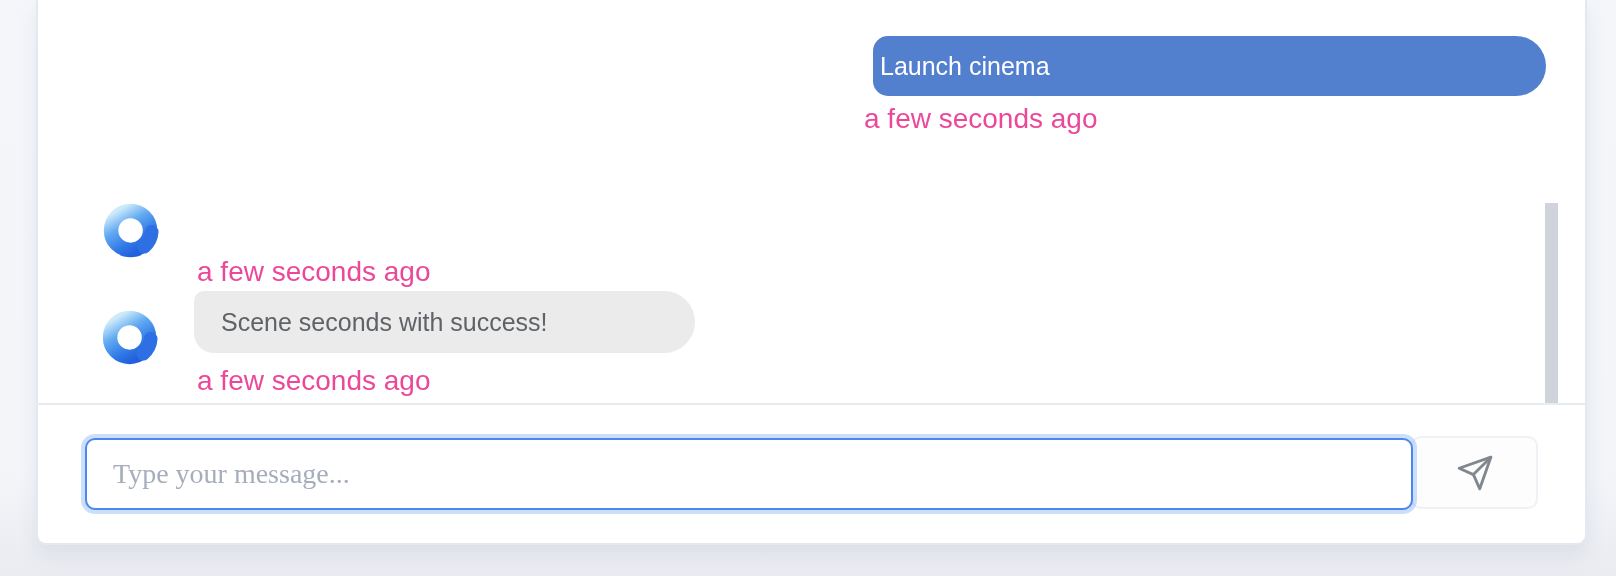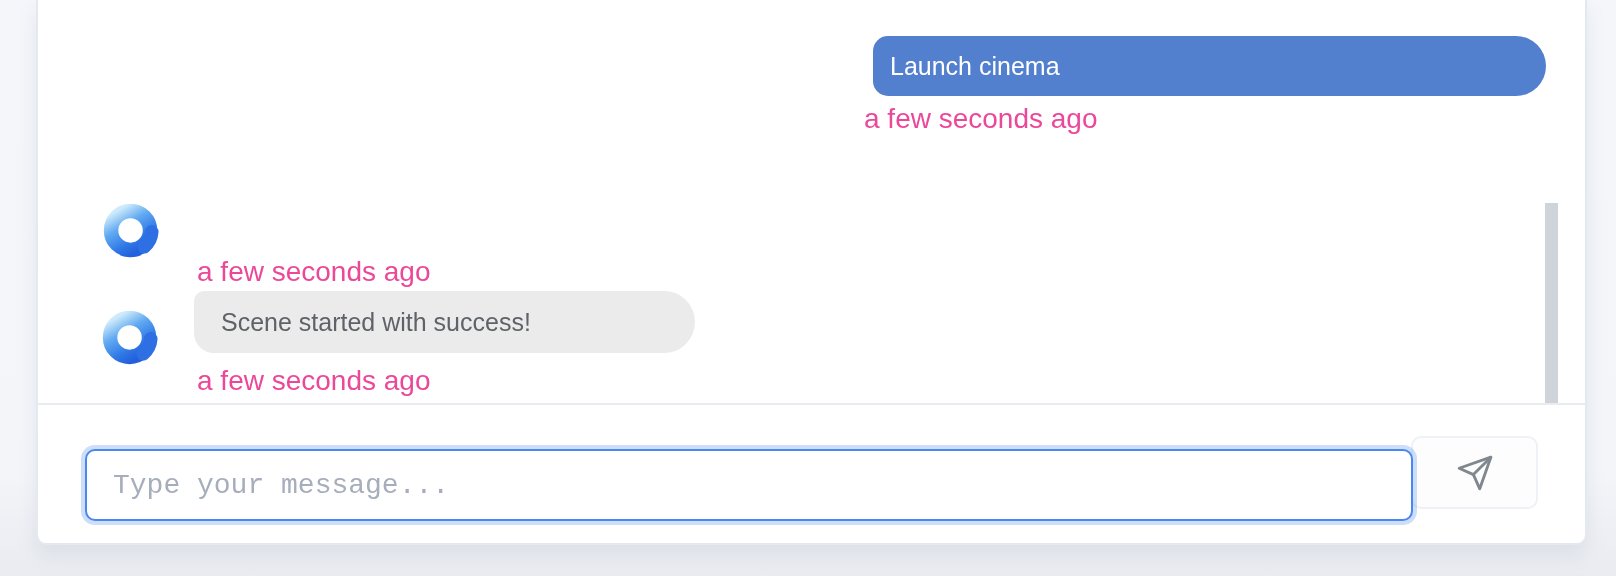--- a/index.html
+++ b/index.html
@@ -29,21 +29,21 @@
     align-items: center;
     font-size: 25px;
     line-height: 1;
   }
   .bubble-user {
     left: 835px; top: 36px;
     width: 673px; height: 60px;
     background: #527fce;
     color: #ffffff;
     border-radius: 15px 30px 30px 15px;
-    padding-left: 17px;
+    padding-left: 7px;
   }
   .bubble-bot {
     left: 156px;
     width: 501px; height: 62px;
     background: #ebebeb;
     color: #5f6368;
     border-radius: 10px 31px 31px 20px;
     padding-left: 27px;
   }
   .bubble-bot-1 { top: 184px; }
@@ -83,27 +83,26 @@
     background: #e8ecf1;
   }
   .chat-input {
     position: absolute;
     left: 47px; top: 438px;
     width: 1328px; height: 72px;
     border: 2px solid #4a87ef;
     border-radius: 10px;
     box-shadow: 0 0 0 4px rgba(122, 167, 240, 0.38);
     outline: none;
-    font-family: Liberation Mono, monospace;
+    font-family: Liberation Serif, serif;
     font-size: 28px;
     color: #3c4450;
     padding: 0 26px;
     background: #ffffff;
     z-index: 2;
-    margin-top: 11px;
   }
   .chat-input::placeholder { color: #a6aebb; }
 
   .send-btn {
     position: absolute;
     left: 1373px; top: 436px;
     width: 127px; height: 73px;
     background: #fdfdfe;
     border: 2px solid #eef1f6;
     border-radius: 10px;
@@ -143,21 +142,21 @@
   </div>
   <div class="timestamp ts-bot-1">a few seconds ago</div>
 
   <div class="avatar avatar-2">
     <svg viewBox="0 0 64 64">
       <circle cx="31.5" cy="32.5" r="21.5" fill="none" stroke="url(#ringGrad)" stroke-width="16"></circle>
       <path d="M 54.9 34.1 A 23.5 23.5 0 0 1 46.6 50.5" fill="none" stroke="#2e6fe4" stroke-width="15" stroke-linecap="round"></path>
     </svg>
   </div>
   <div class="bubble bubble-bot bubble-bot-2">
-    <span>Scene started with success!</span>
+    <span>Scene seconds with success!</span>
   </div>
   <div class="timestamp ts-bot-2">a few seconds ago</div>
 
   <div class="scrollbar-thumb"></div>
 
   <div class="input-divider"></div>
 
   <input class="chat-input" type="text" autofocus="" placeholder="Type your message..." style="">
 
   <div class="send-btn">

